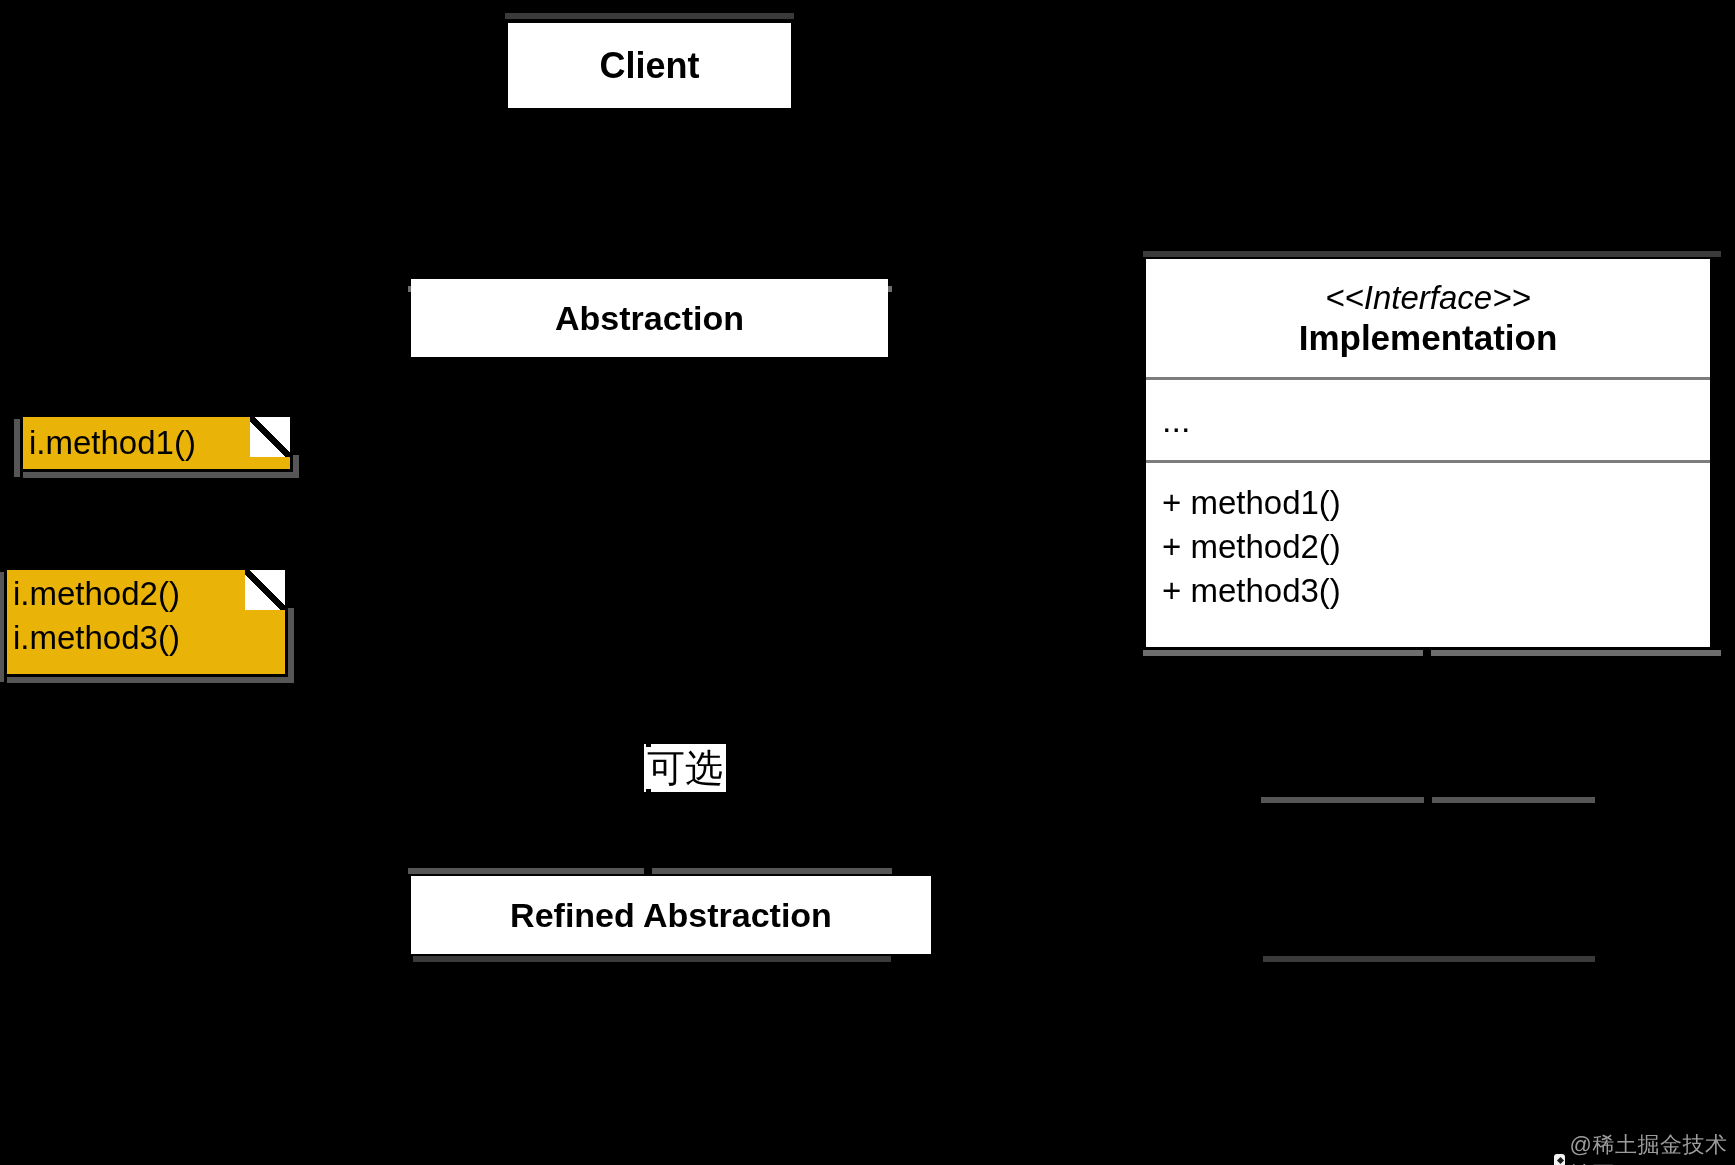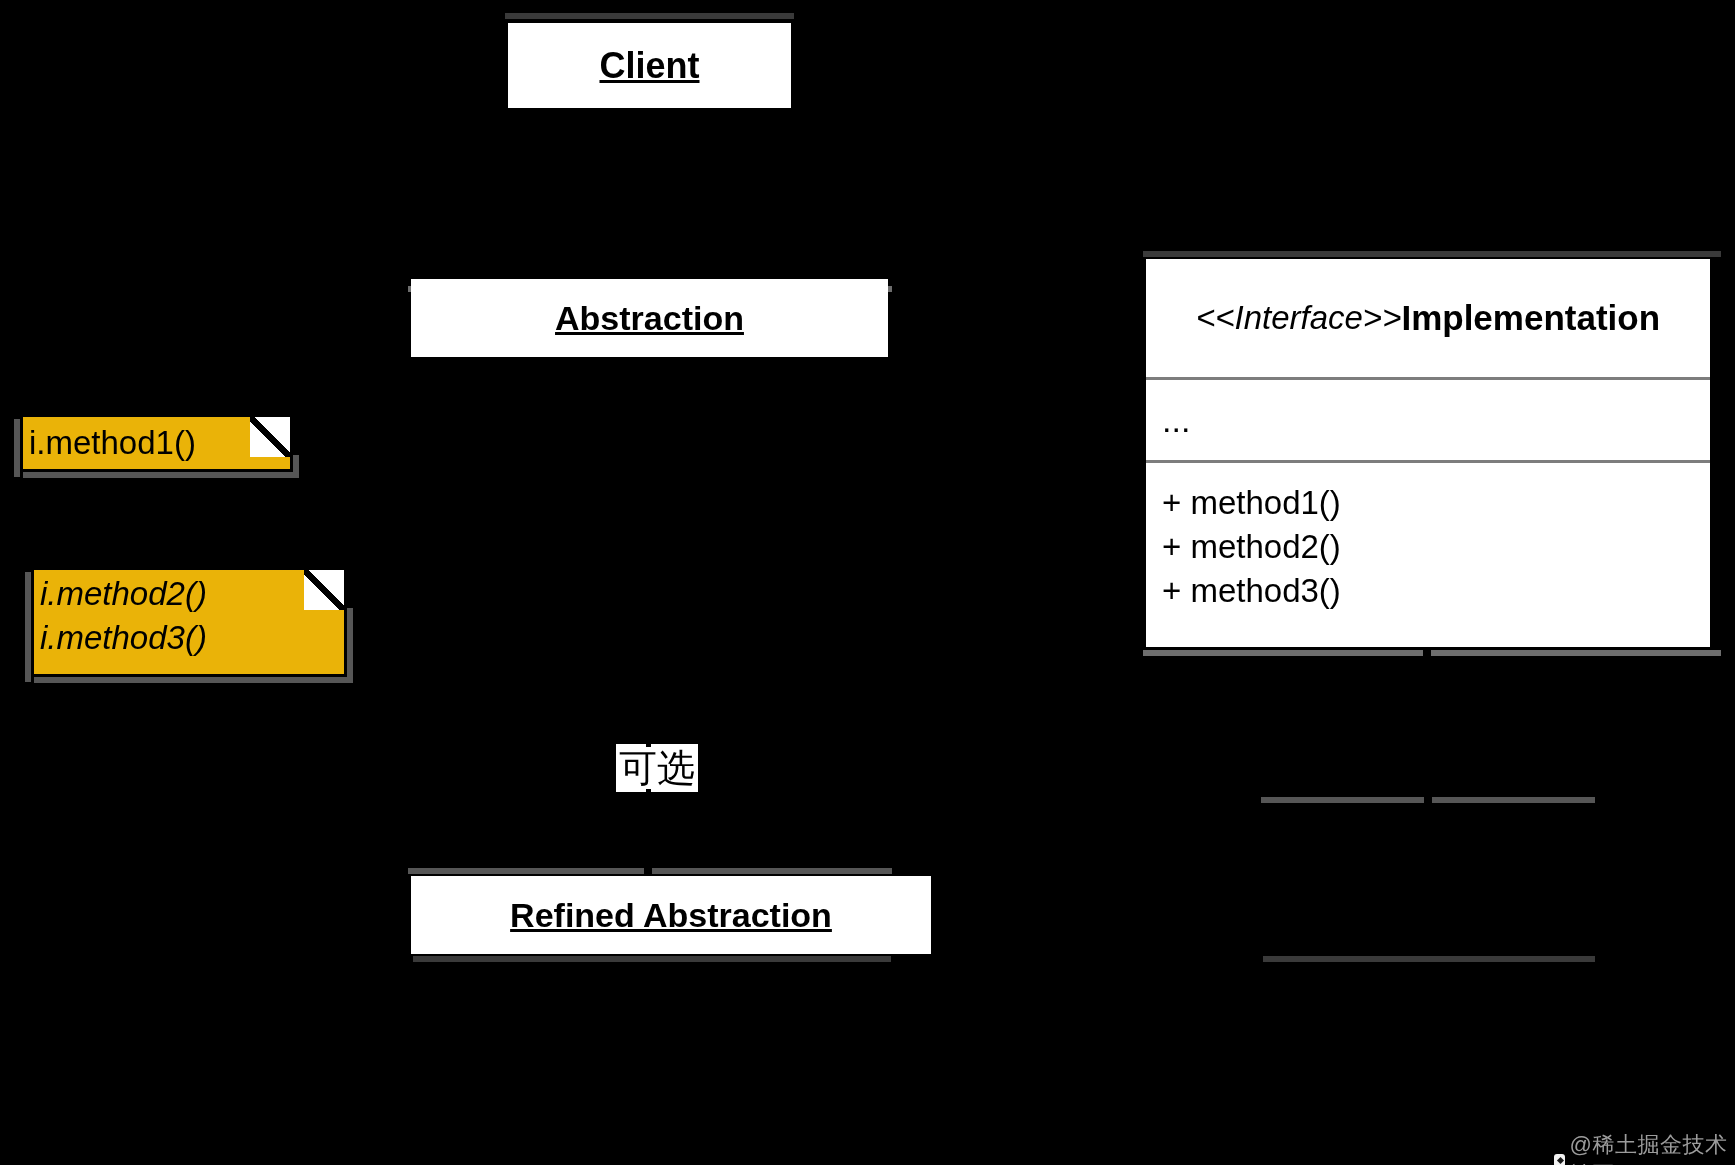--- a/index.html
+++ b/index.html
@@ -19,31 +19,30 @@
   .notch { position: absolute; top: 0; height: 100%; width: 8px; background: #000; }
 
   
   .uml-box {
     position: absolute;
     background: #fff;
     display: flex;
     align-items: center;
     justify-content: center;
     text-align: center;
-    text-decoration: underline;
   }
   .box-title { font-weight: bold; font-size: 34px; line-height: 42px; color: #000; }
   .box-title.big { font-size: 36px; }
 
   
   .impl-box { position: absolute; background: #fff; display: flex; flex-direction: column; }
   .impl-head {
     height: 121px; box-sizing: border-box;
     border-bottom: 3px solid #7d7d7d;
-    display: flex; flex-direction: row; align-items: center; justify-content: center;
+    display: flex; flex-direction: column; align-items: center; justify-content: center;
   }
   .stereotype { font-style: italic; font-size: 33px; line-height: 40px; }
   .impl-name { font-weight: bold; font-size: 35px; line-height: 40px; }
   .impl-attrs {
     height: 83px; box-sizing: border-box;
     border-bottom: 3px solid #7d7d7d;
     display: flex; align-items: center;
     padding-left: 16px; font-size: 34px;
   }
   .impl-methods { flex: 1; padding: 18px 0 7px 16px; font-size: 33px; line-height: 44px; }
@@ -132,32 +131,32 @@
 
 
   <div class="note" style="left:23px; top:417px; width:267px; height:52px;">
     <div class="note-shadow-left"></div>
     <div class="note-shadow-bottom"></div>
     <div class="note-shadow-right"></div>
     <div class="note-fold"></div>
     <div class="note-text single">i.method1()</div>
   </div>
 
-  <div class="note" style="left:34px; top:570px; width:310px; height:104px;font-style:italic;">
+  <div class="note" style="left:7px; top:570px; width:278px; height:104px;">
     <div class="note-shadow-left"></div>
     <div class="note-shadow-bottom"></div>
     <div class="note-shadow-right"></div>
     <div class="note-fold"></div>
     <div class="note-text" style="top:2px;">
       <div>i.method2()</div>
       <div>i.method3()</div>
     </div>
   </div>
 
-  <div class="opt-label" style="left:616px; top:744px; width:82px; height:48px;">可选</div>
+  <div class="opt-label" style="left:644px; top:744px; width:82px; height:48px;">可选</div>
   <div class="tick" style="left:646px; top:744px;"></div>
   <div class="tick" style="left:646px; top:789px;"></div>
 
   <div class="watermark" style="left:1554px; top:1130px;">
     <span class="wm-icon"></span>
     <span class="wm-text">@稀土掘金技术社区</span>
   </div>
 
 </div>
 

